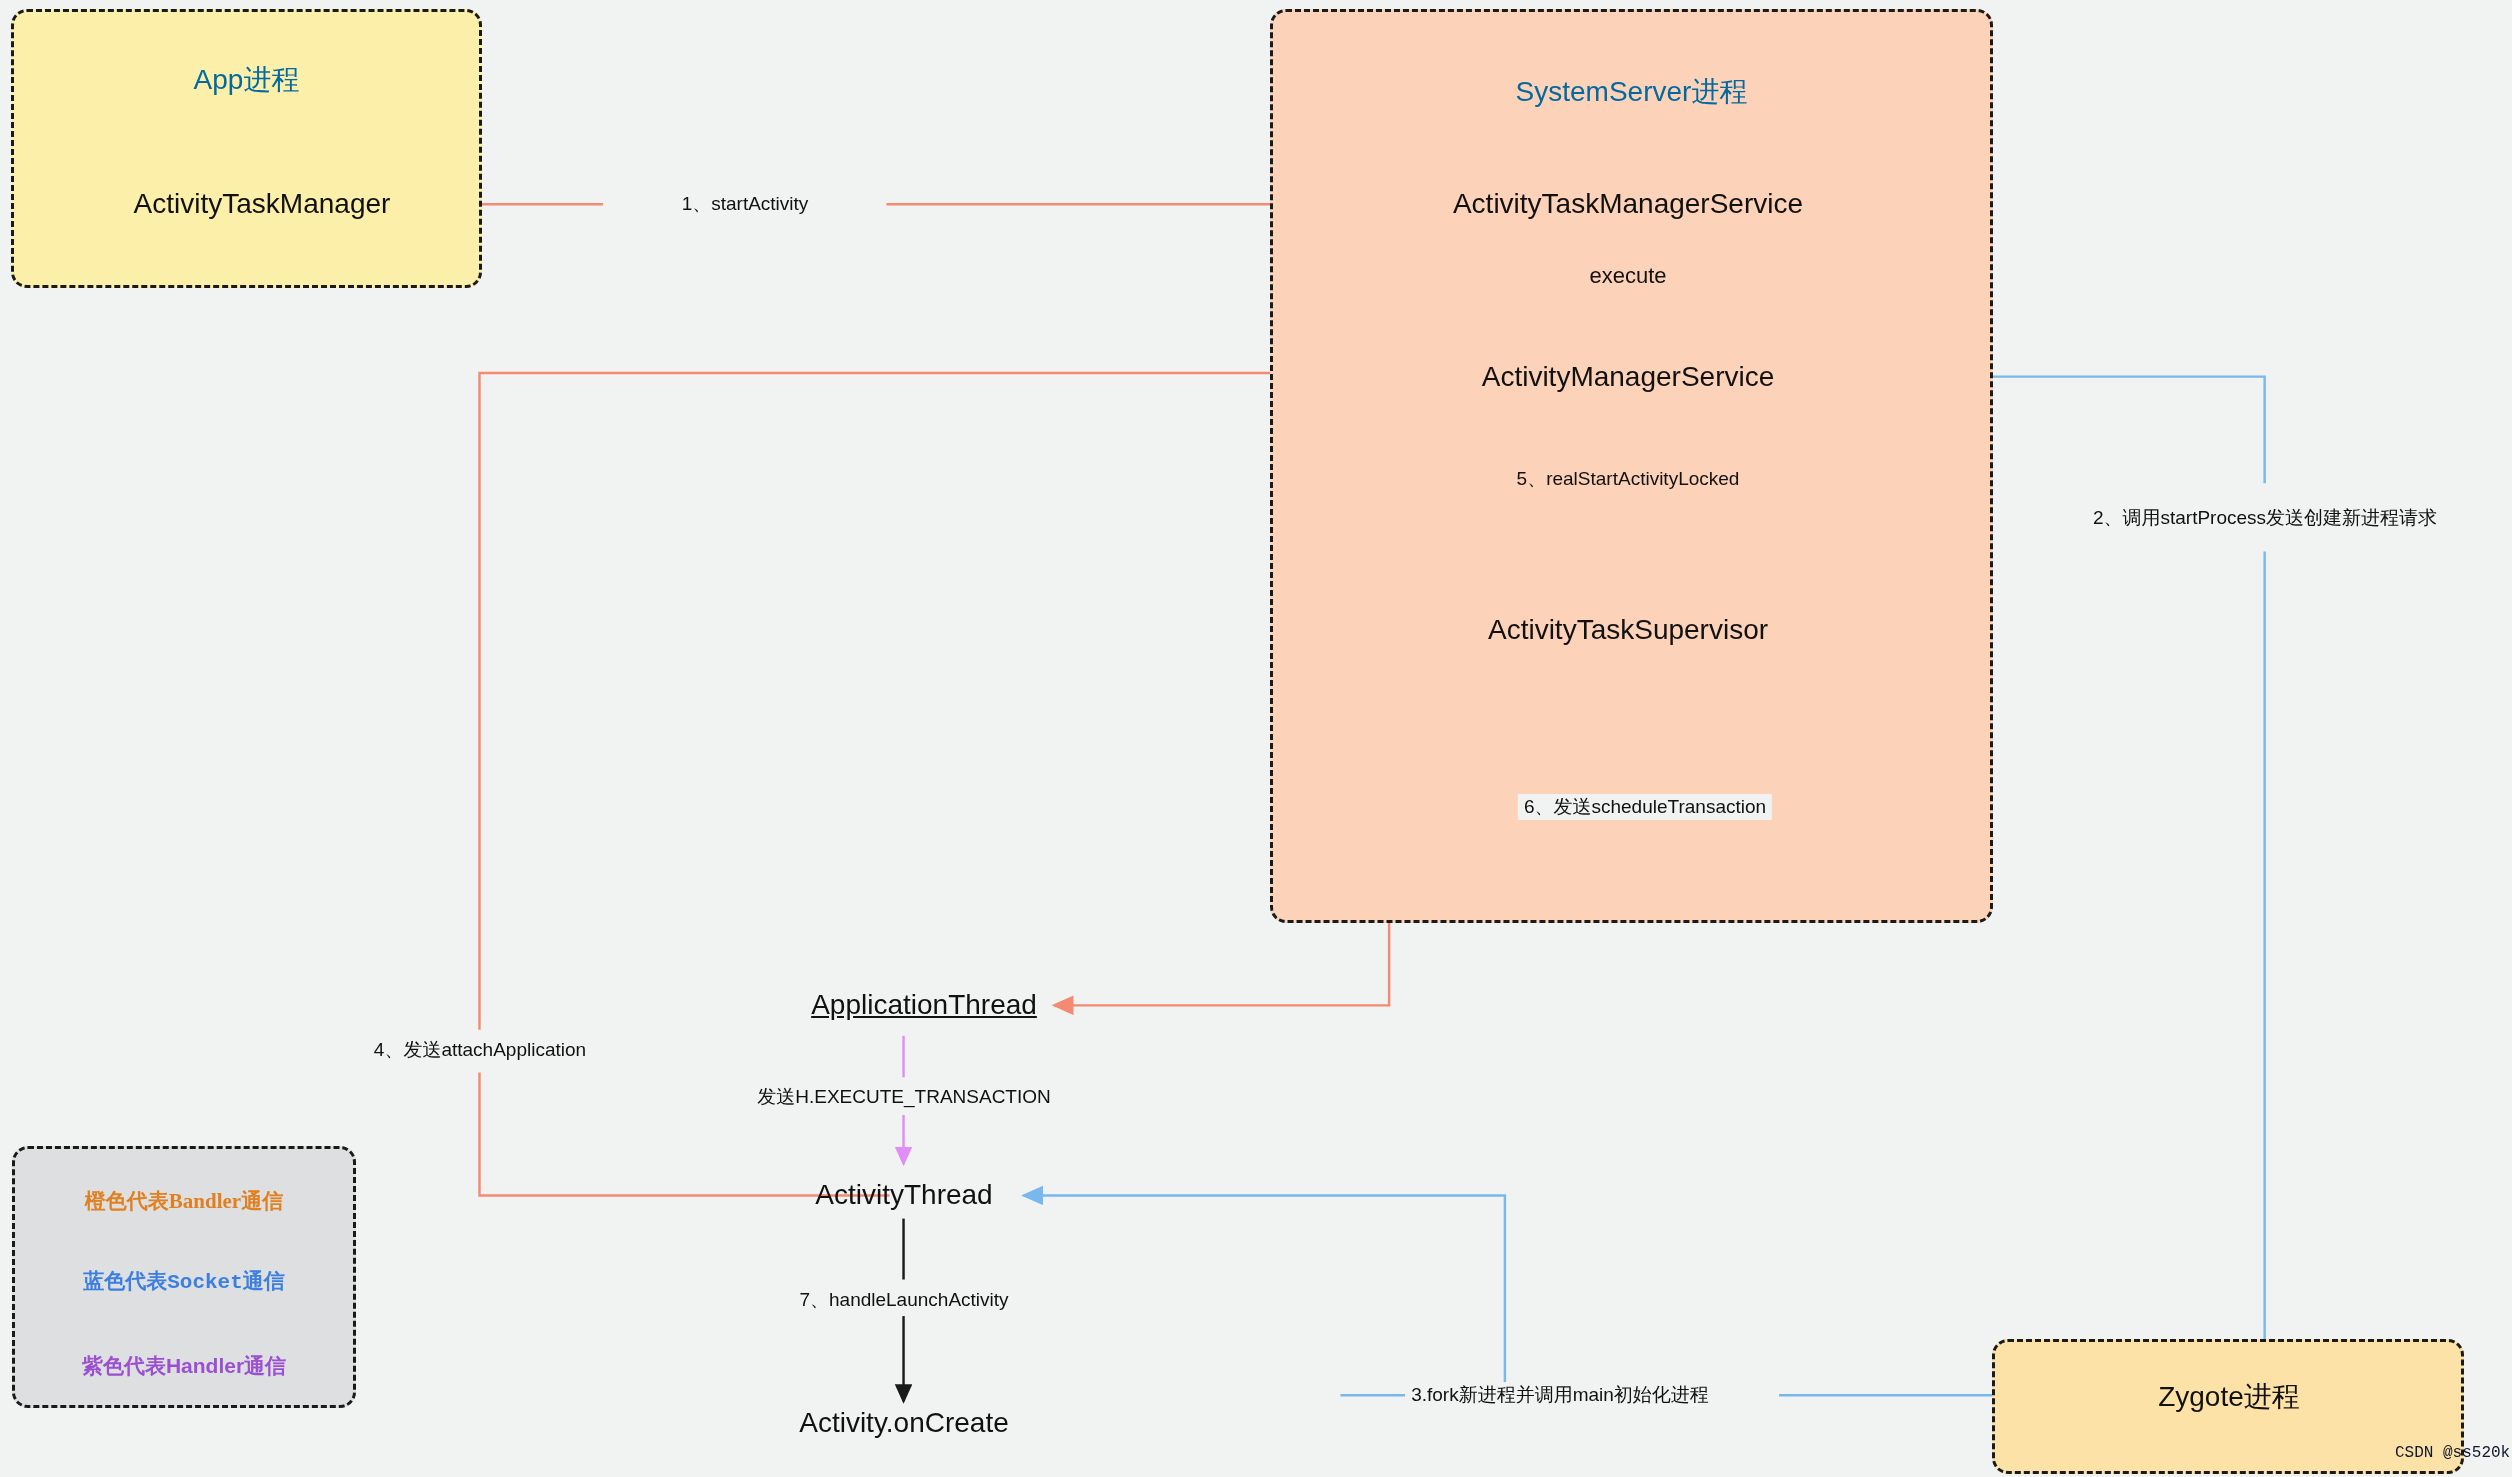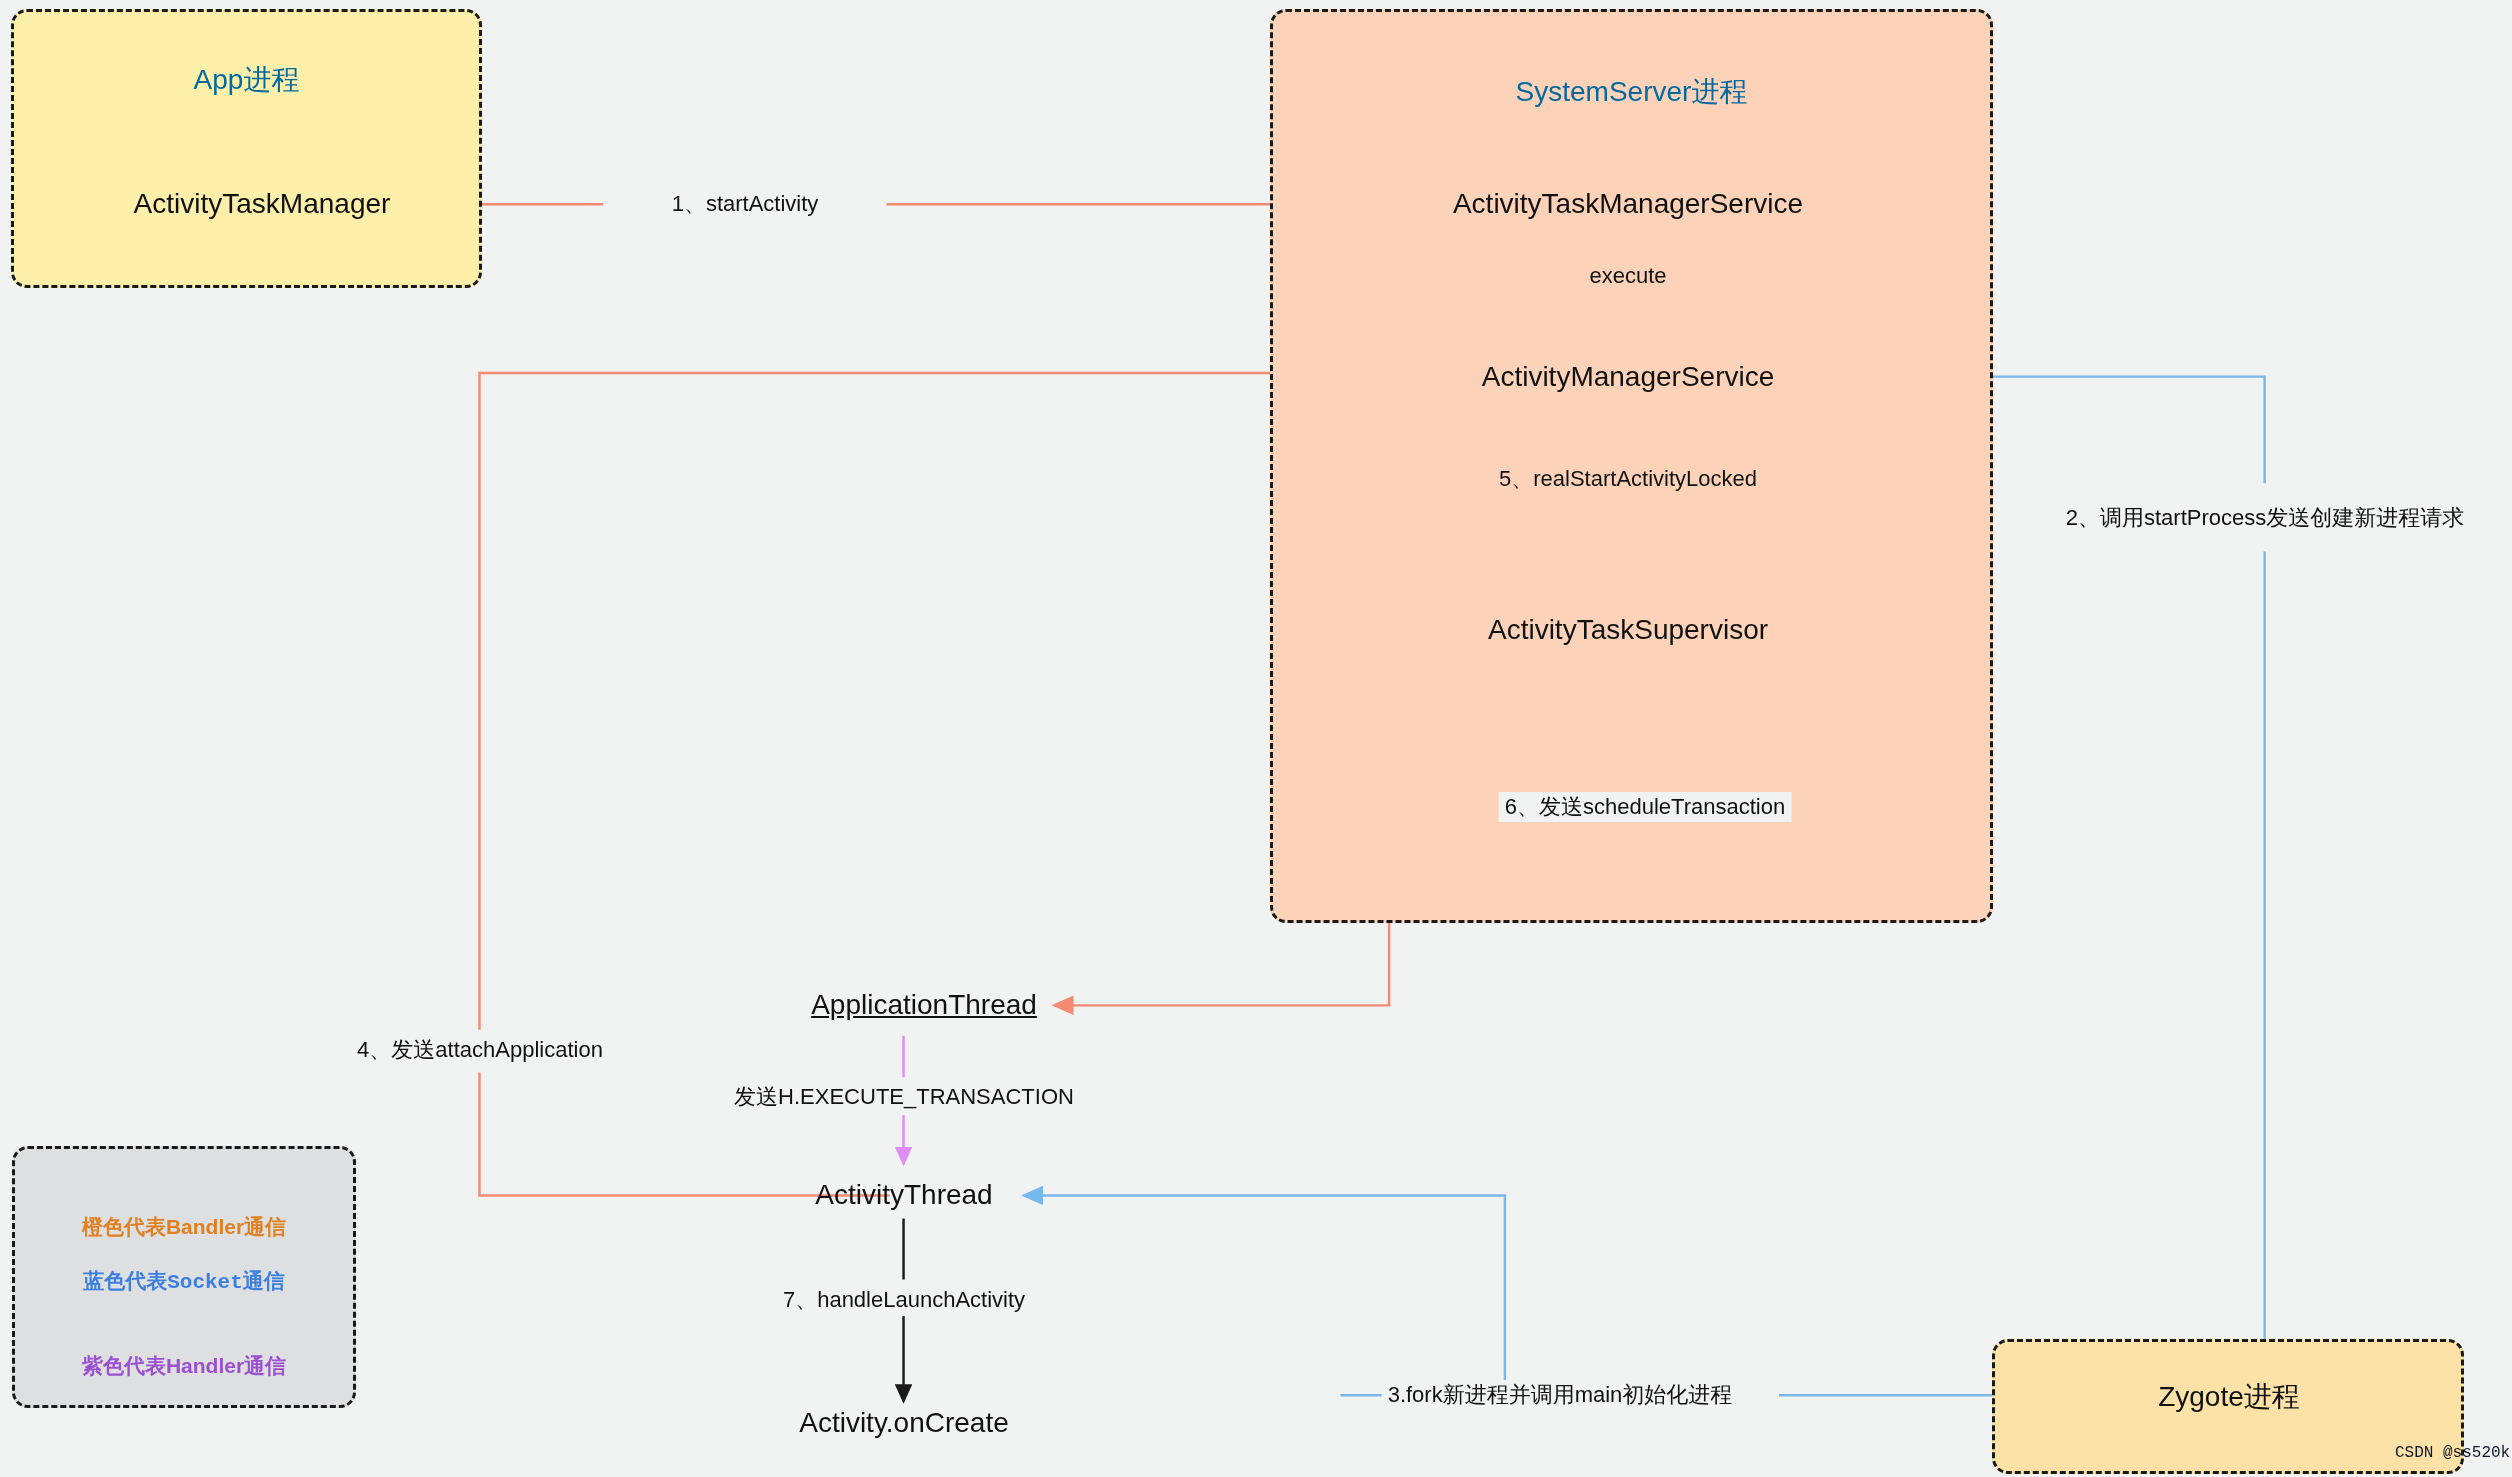--- a/index.html
+++ b/index.html
@@ -40,21 +40,21 @@
   .node {
     position: absolute;
     font-size: 28px;
     color: #111;
     white-space: nowrap;
     transform: translate(-50%, -50%);
     text-align: center;
   }
   .edge-label {
     position: absolute;
-    font-size: 22px;
+    font-size: 19px;
     color: #111;
     white-space: nowrap;
     transform: translate(-50%, -50%);
     text-align: center;
     background: transparent;
   }
   .edge-label.small { font-size: 22px; }
   .edge-label.lbl-bg {
     background: #f1f2f2;
     padding: 0 6.1px;
@@ -174,21 +174,21 @@
   <div class="node" style="left:904px; top:1195px;">ActivityThread</div>
   <div class="edge-label" style="left:904px; top:1300px;">7、handleLaunchActivity</div>
   <div class="node" style="left:904px; top:1423px;">Activity.onCreate</div>
 
   <div class="proc-box box-zygote" style="left:1992px; top:1339px; width:472px; height:135px;">
   </div>
   <div class="node" style="left:2229px; top:1397px;">Zygote进程</div>
 
   <div class="proc-box box-legend" style="left:12.2px; top:1146px; width:344px; height:262px;">
   </div>
-  <div class="legend-line legend-orange" style="left:184px; top:1227px;">橙色代表Bandler通信</div>
+  <div class="legend-line legend-orange" style="left:184px; top:1201px;font-family:Liberation Serif, serif;">橙色代表Bandler通信</div>
   <div class="legend-line legend-blue" style="left:184px; top:1281px;">蓝色代表Socket通信</div>
   <div class="legend-line legend-purple" style="left:184px; top:1342px;margin-top:24px;">紫色代表Handler通信</div>
 
   <div class="edge-label lbl-bg" style="left:745px; top:204px;">1、startActivity</div>
 
   <div class="edge-label lbl-bg" style="left:2265px; top:518px;">2、调用startProcess发送创建新进程请求</div>
 
   <div class="edge-label lbl-bg" style="left:1560px; top:1395px;">3.fork新进程并调用main初始化进程</div>
 
   <div class="edge-label lbl-bg" style="left:480px; top:1050px;">4、发送attachApplication</div>

